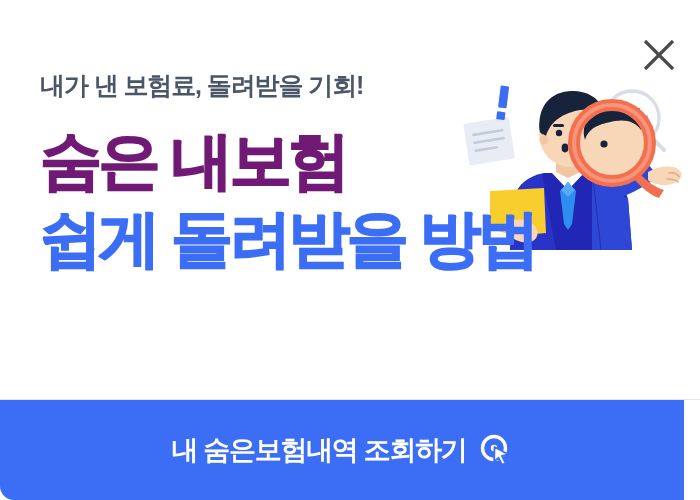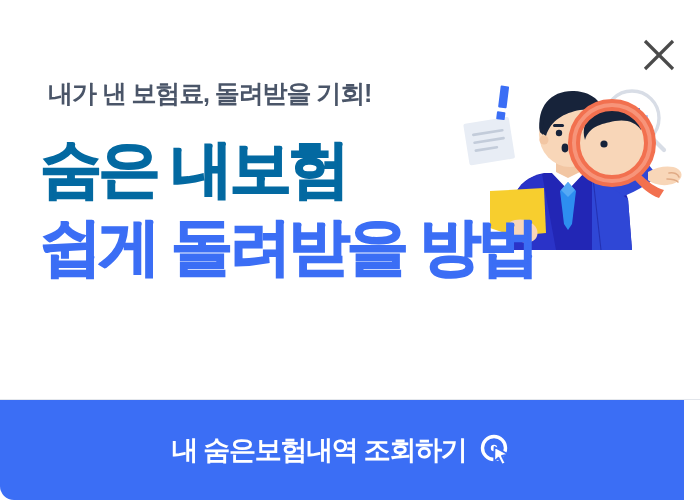--- a/index.html
+++ b/index.html
@@ -41,40 +41,40 @@
     z-index: 20;
   }
 
   .subtitle {
     font-size: 25px;
     font-weight: 700;
     color: #4a5568;
     letter-spacing: -1.1px;
     line-height: 1.1;
     white-space: nowrap;
-    margin: 8px;
+    margin: 0;
   }
 
   .headline {
     margin: 0;
     padding: 0;
   }
 
   .headline-line {
     display: block;
     font-size: 62px;
     font-weight: 800;
     letter-spacing: -3.4px;
     line-height: 1.0;
     white-space: nowrap;
     -webkit-text-stroke: 1.6px currentColor;
   }
 
   .headline-line-1 {
-    color: #0369a1;
+    color: #701a75;
     margin-top: 30px;
   }
 
   .headline-line-2 {
     color: #3b6ef5;
     margin-top: 16px;
   }
 
   
   .illustration {

